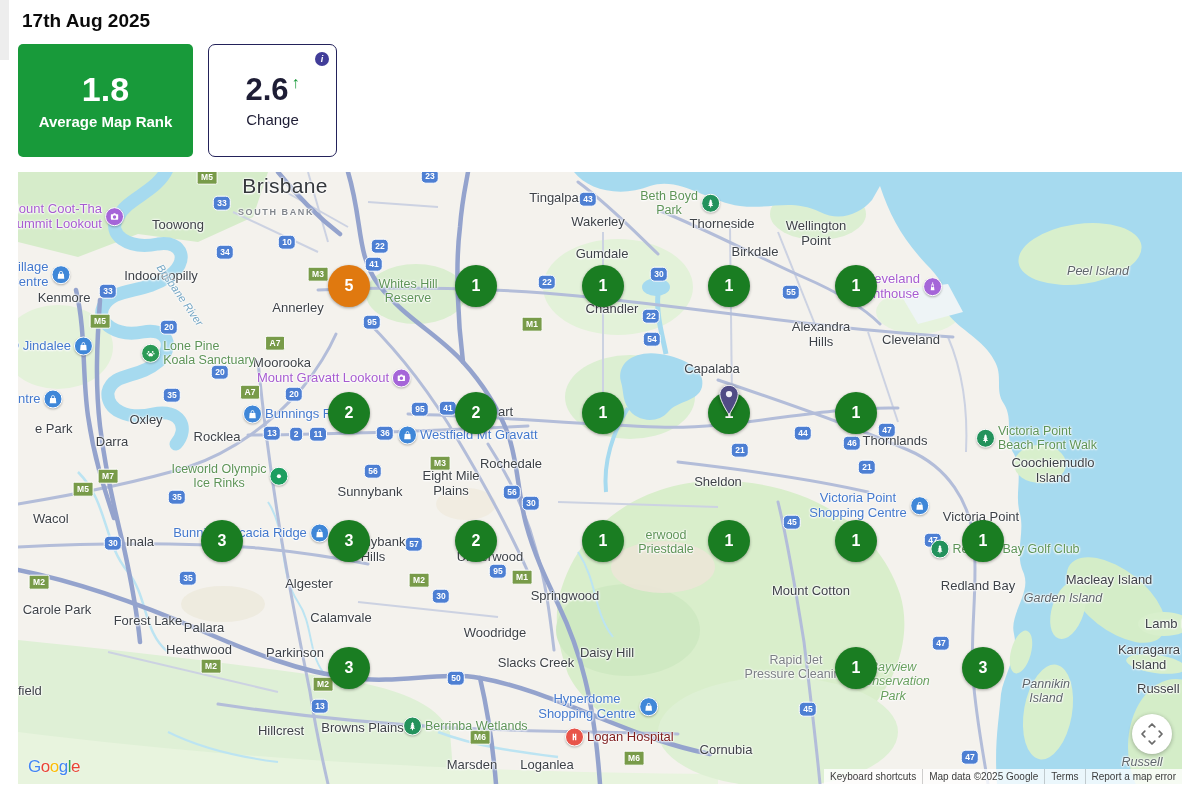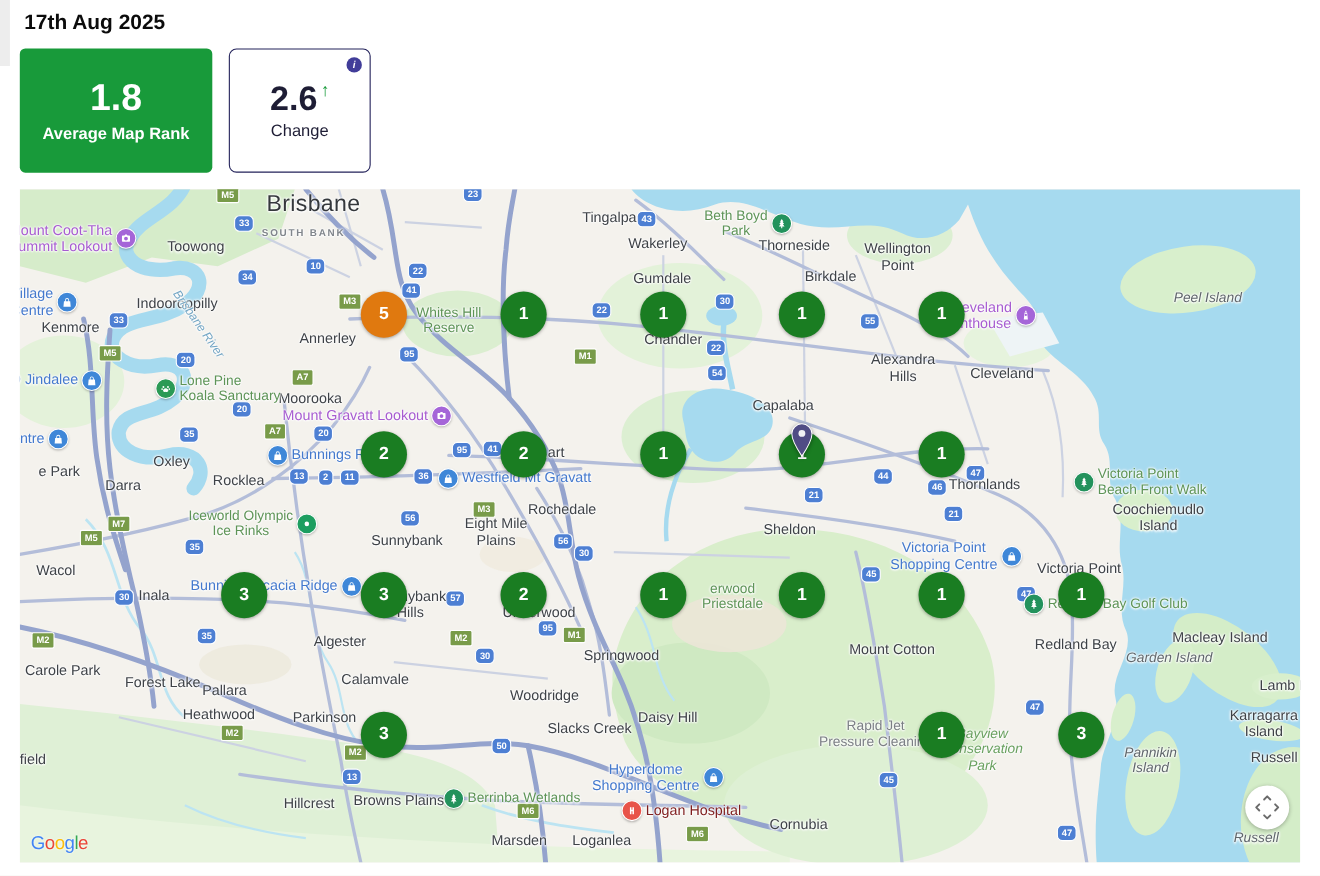--- a/index.html
+++ b/index.html
@@ -340,21 +340,21 @@
           <svg viewBox="0 0 24 24" fill="#fff">
             <path d="M8 10V8a4 4 0 0 1 8 0v2h2.2l1 11H4.8l1-11H8zm1.6 0h4.8V8a2.4 2.4 0 0 0-4.8 0v2z"></path>
           </svg>
         </span>
       </div>
       <div class="lbl town al" style="left: 17px; top: 257px;">
         <span class="tx">
           <span class="ln">e Park</span>
         </span>
       </div>
-      <div class="lbl town" style="left: 138px; top: 248px;">
+      <div class="lbl town" style="left: 128px; top: 248px;">
         <span class="tx">
           <span class="ln">Oxley</span>
         </span>
       </div>
       <div class="lbl town" style="left: 94px; top: 270px;">
         <span class="tx">
           <span class="ln">Darra</span>
         </span>
       </div>
       <div class="lbl town" style="left: 199px; top: 265px;">
@@ -820,13 +820,19 @@
     <svg viewBox="0 0 40 40">
       <g stroke="#6b6b6b" stroke-width="2.2" fill="none" stroke-linecap="round" stroke-linejoin="round">
         <path d="M16.5,11 L20,7.5 23.5,11"></path>
         <path d="M16.5,29 L20,32.5 23.5,29"></path>
         <path d="M11,16.5 L7.5,20 11,23.5"></path>
         <path d="M29,16.5 L32.5,20 29,23.5"></path>
       </g>
     </svg>
   </div>
 
+  <div class="attr">
+    <span class="lnk">Keyboard shortcuts</span>
+    <span>Map data ©2025 Google</span>
+    <span class="lnk">Terms</span>
+    <span class="lnk">Report a map error</span>
+  </div>
 </div>
 
 </body></html>

